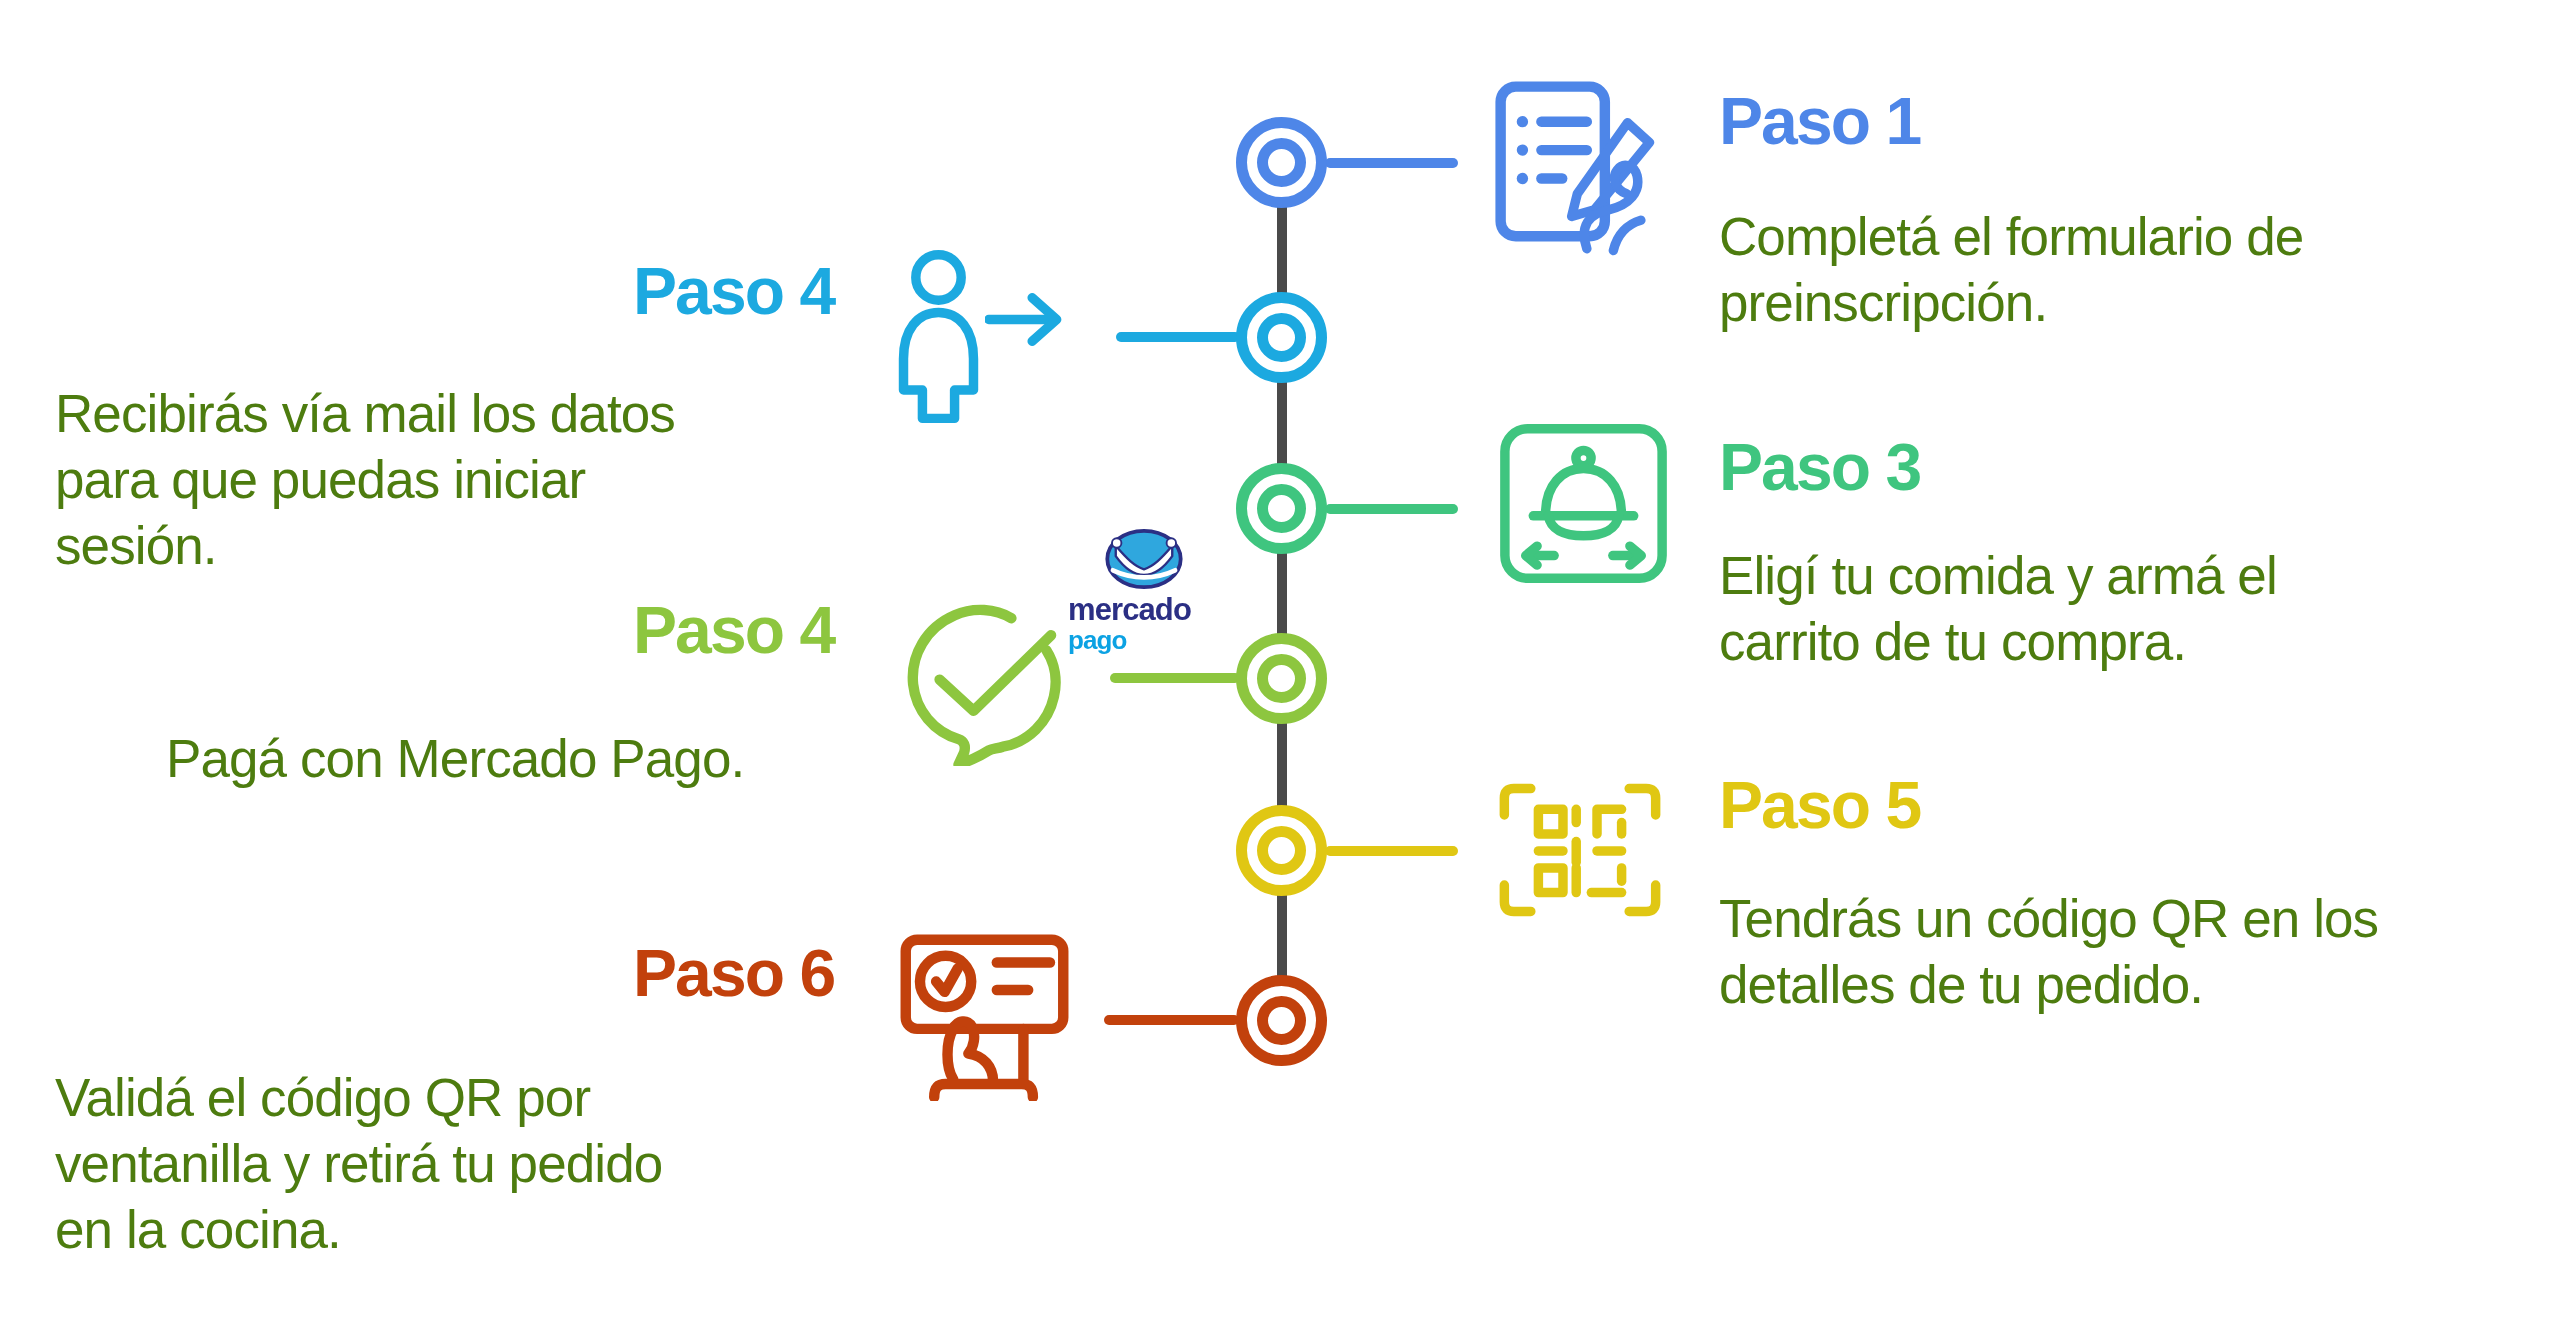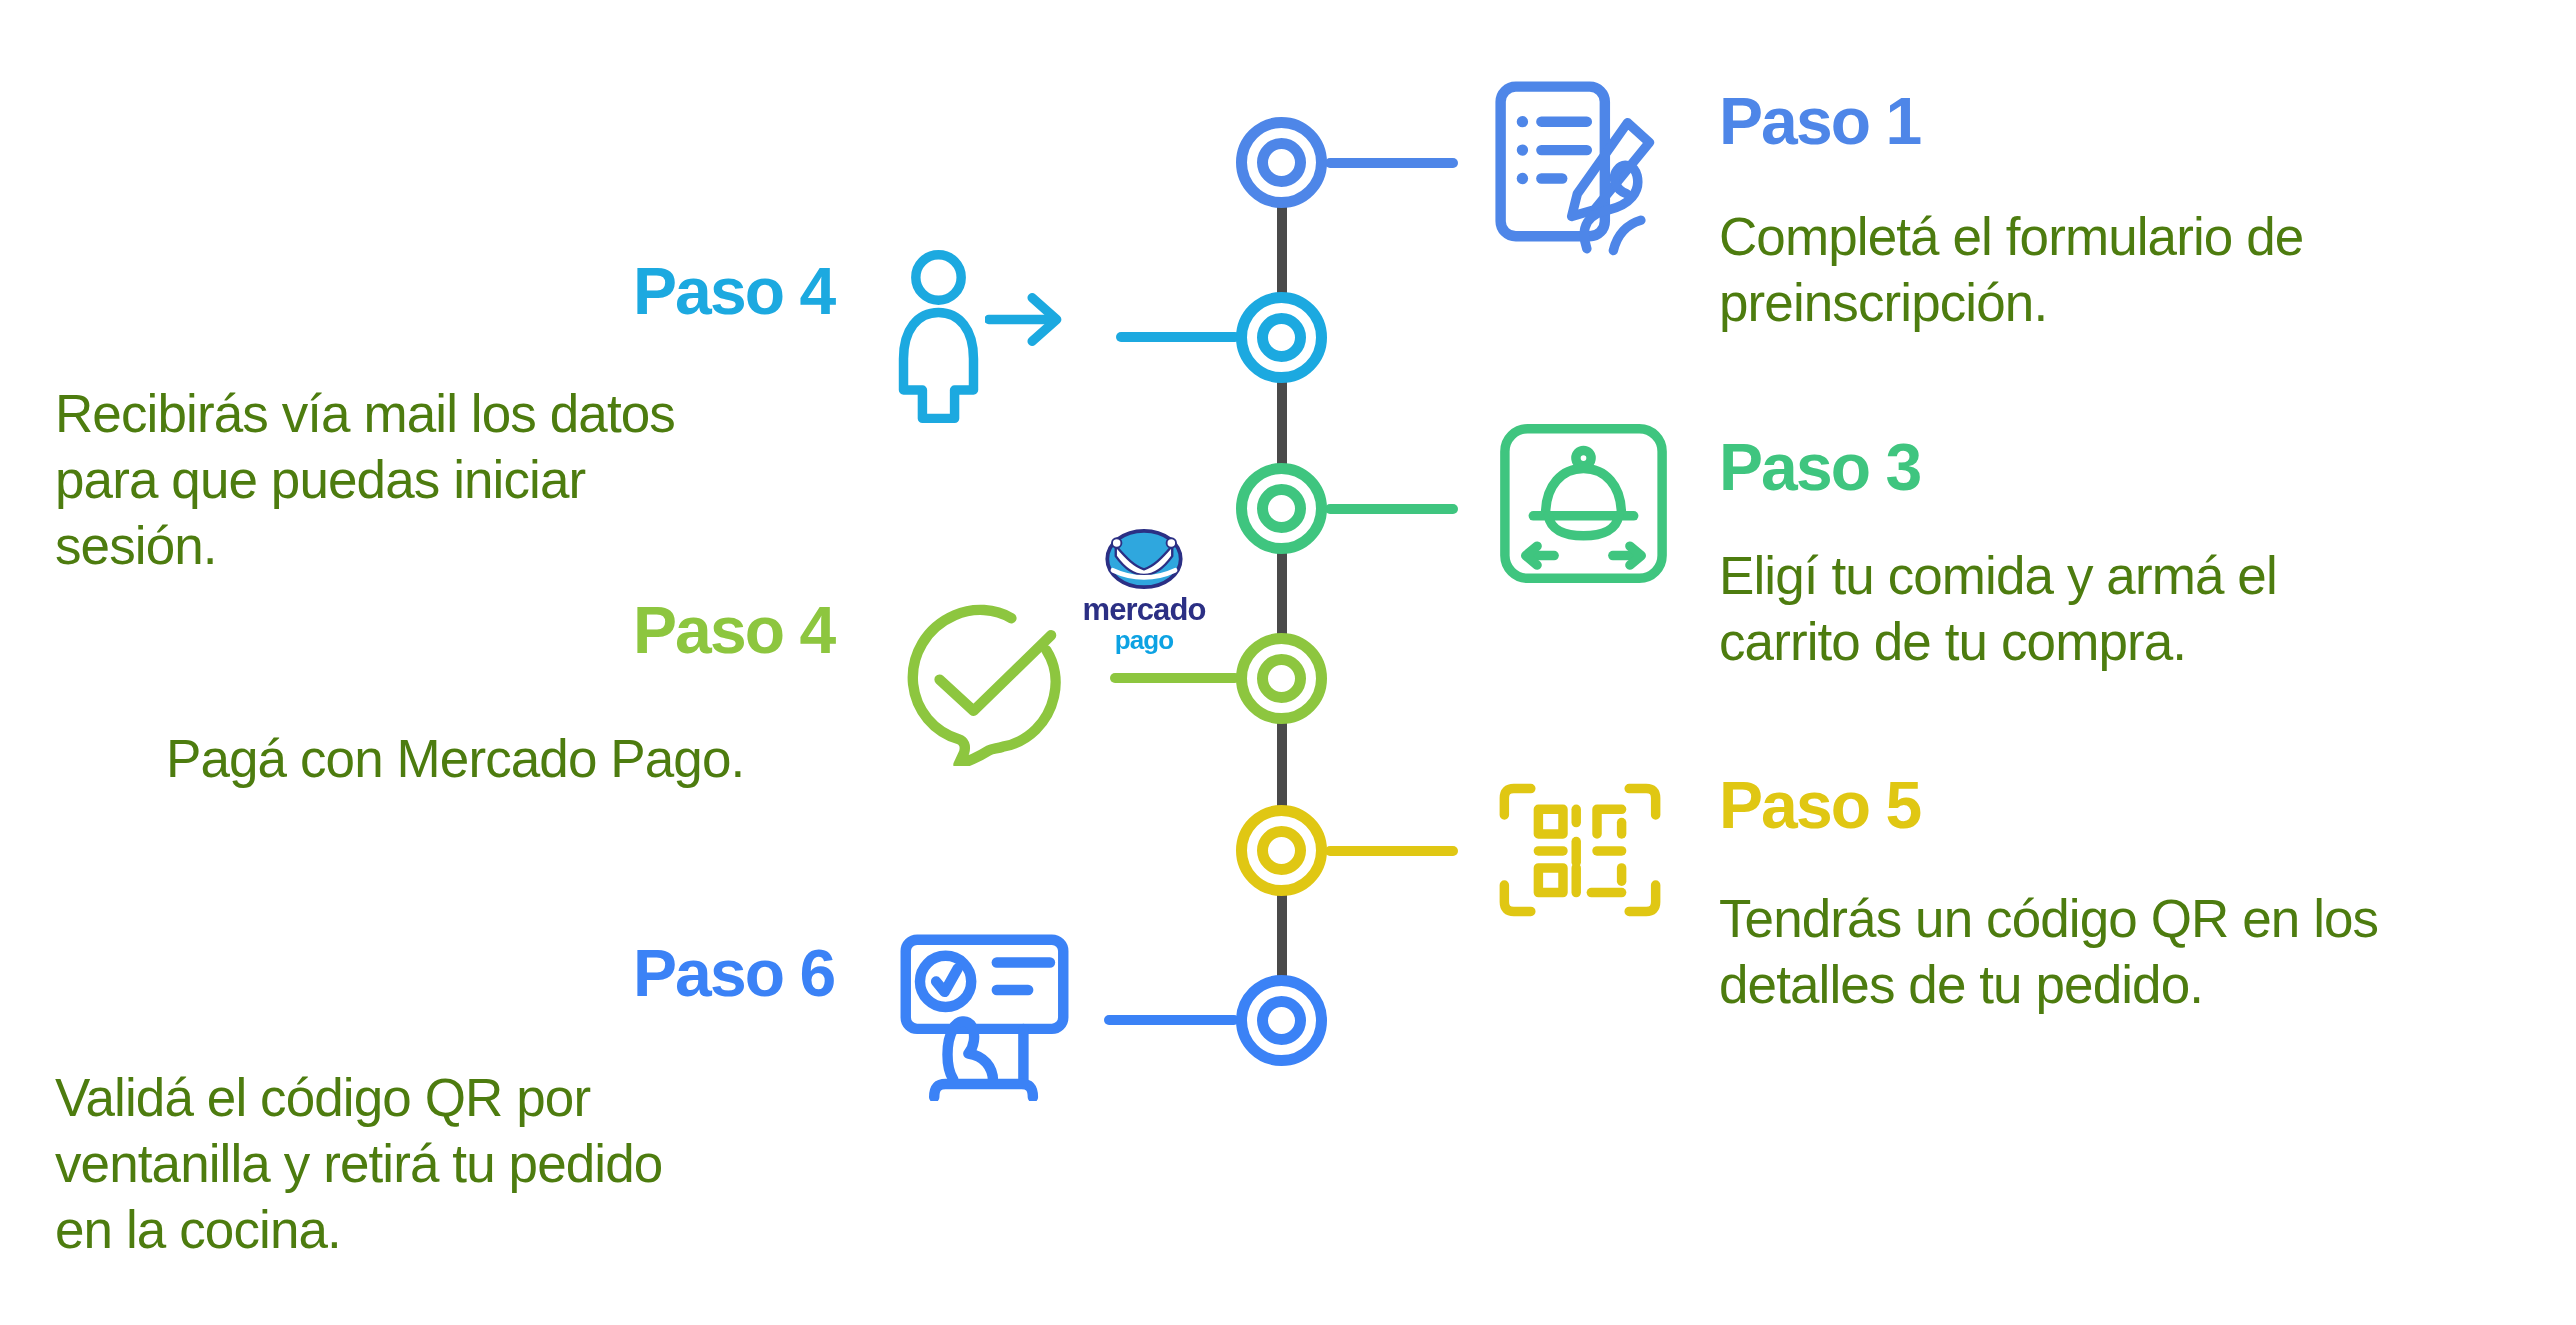--- a/index.html
+++ b/index.html
@@ -9,22 +9,22 @@
   .title{position:absolute;font-weight:bold;font-size:66px;line-height:66px;letter-spacing:-1.9px;white-space:nowrap;}
   .body{position:absolute;font-size:53px;line-height:66px;color:#4d7c0f;letter-spacing:-0.9px;white-space:nowrap;}
   .vline{position:absolute;left:1277px;top:163px;width:10.4px;height:857px;background:#4a4a4a;z-index:1;}
   .conn{position:absolute;height:10.4px;border-radius:5.7px;background:currentColor;z-index:2;}
   .node{position:absolute;left:1236px;width:91px;height:91px;border-radius:50%;border:11.4px solid currentColor;
         background:#fff;box-sizing:border-box;display:flex;align-items:center;justify-content:center;z-index:3;}
   .node .inner{width:49px;height:49px;border-radius:50%;border:11.4px solid currentColor;box-sizing:border-box;background:#fff;}
   .icon{position:absolute;z-index:4;}
   .icon svg{display:block;width:100%;height:100%;stroke:currentColor;fill:none;stroke-linecap:round;stroke-linejoin:round;}
   .icon .fill{fill:currentColor;stroke:none;}
-  .s1{color:#4e86e8}.s2{color:#1ca9e0}.s3{color:#3fc57f}.s4{color:#8dc63f}.s5{color:#e0c713}.s6{color:#3b82f6}
-  .mp-words{position:absolute;left:1068px;top:595px;width:152px;text-align:center;z-index:4;font-weight:bold;letter-spacing:-0.9px;}
+  .s1{color:#4e86e8}.s2{color:#1ca9e0}.s3{color:#3fc57f}.s4{color:#8dc63f}.s5{color:#e0c713}.s6{color:#c2410c}
+  .mp-words{position:absolute;left:1068px;top:595px;width:152px;z-index:4;font-weight:bold;letter-spacing:-0.9px;}
   .mp-top{font-size:31px;line-height:30px;color:#2b2f84;}
   .mp-bottom{font-size:26px;line-height:30px;color:#0ca2e3;}
 </style>
 </head>
 <body>
 
 <div class="canvas">
 
   <div class="vline"></div>
 

